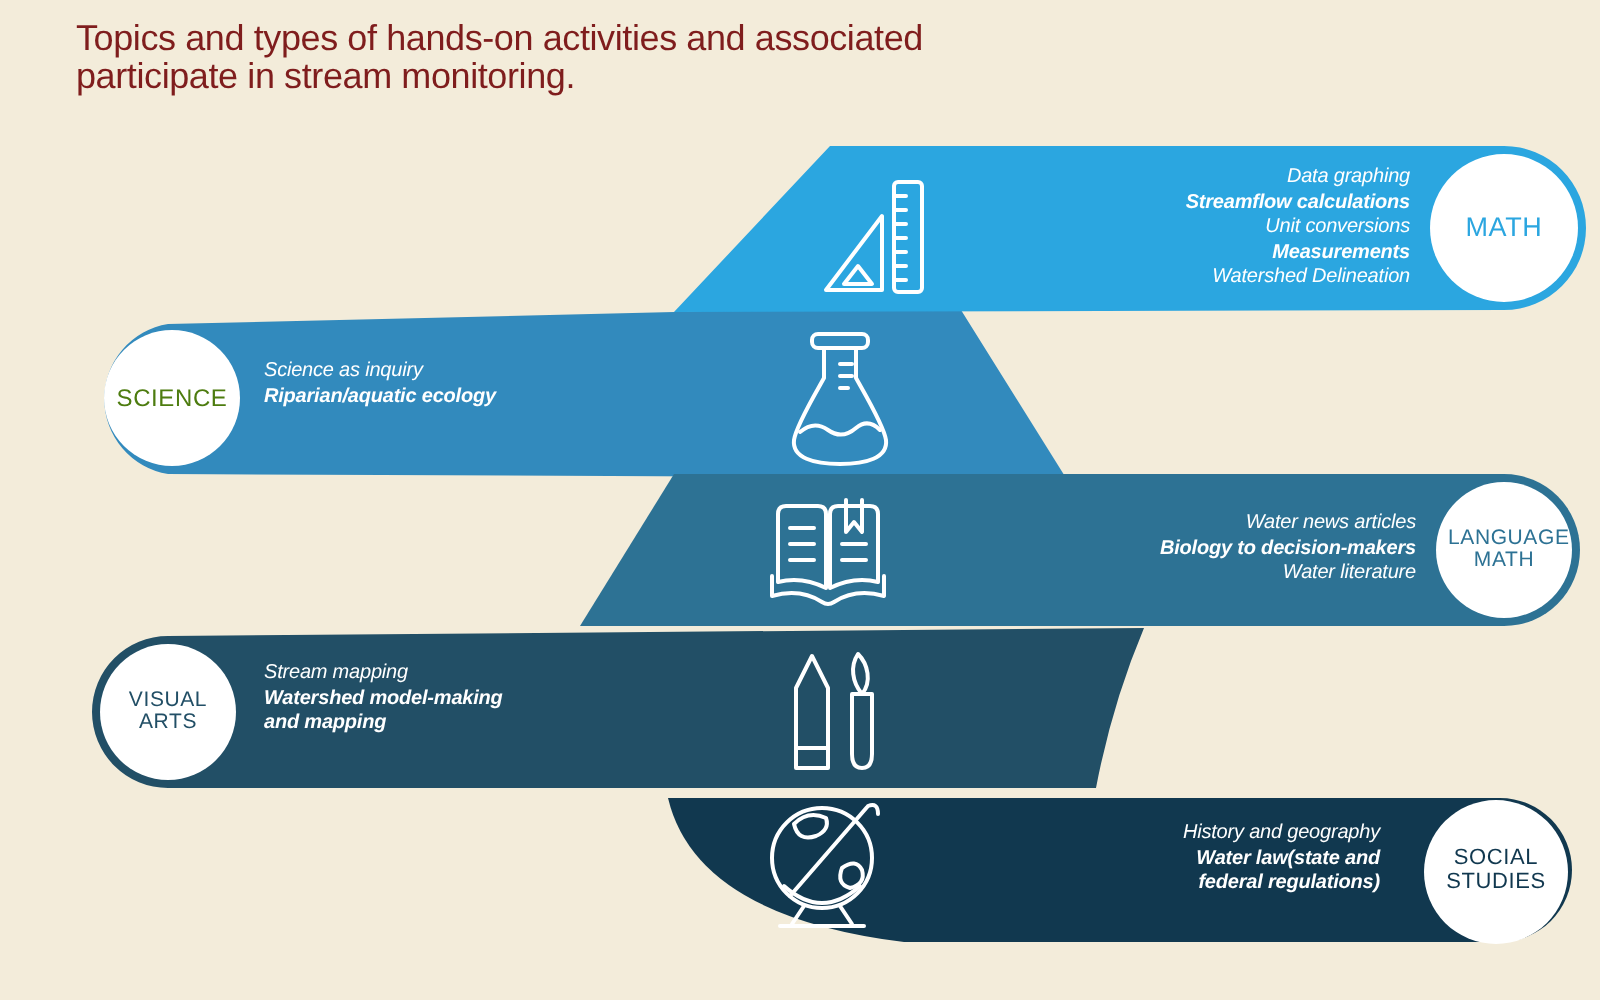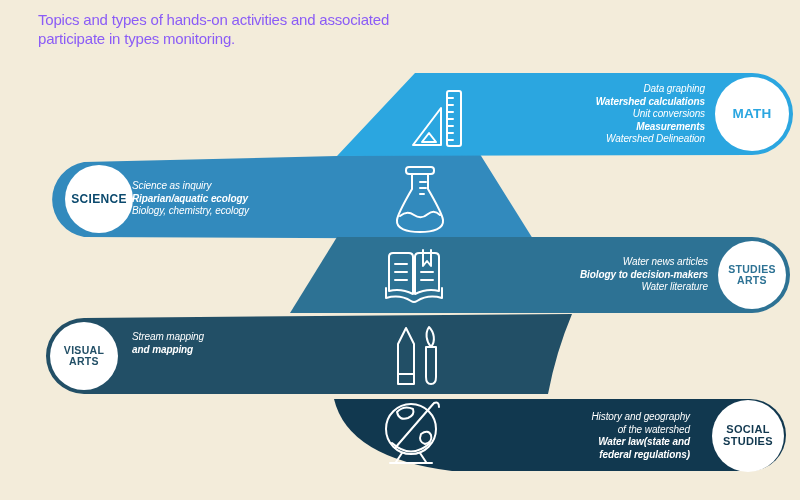--- a/index.html
+++ b/index.html
@@ -1,23 +1,23 @@
 <!DOCTYPE html>
 <html><head>
 <meta charset="utf-8">
 <style>
   html,body{margin:0;padding:0;}
   body{font-family:"Liberation Sans","DejaVu Sans",sans-serif;}
   #stage{position:relative;width:800px;height:500px;background:#F3ECDA;overflow:hidden;}
   #shapes{position:absolute;left:0;top:0;width:800px;height:500px;}
   .icon path,.icon rect,.icon circle,.icon line{fill:none;stroke:#FFFFFF;stroke-width:2;stroke-linecap:round;stroke-linejoin:round;}
-  .intro{position:absolute;left:38px;top:10px;color:#8b5cf6;font-size:15px;line-height:19px;font-weight:500;letter-spacing:-0.2px;}
-  .circle{position:absolute;background:#FFFFFF;border-radius:50%;display:flex;align-items:center;justify-content:center;text-align:center;font-weight:700;letter-spacing:0.3px;line-height:1.05;}
+  .intro{position:absolute;left:38px;top:10px;color:#7f1d1d;font-size:18px;line-height:19px;font-weight:500;letter-spacing:-0.2px;}
+  .circle{position:absolute;background:#FFFFFF;border-radius:50%;display:flex;align-items:center;justify-content:center;text-align:center;font-weight:400;letter-spacing:0.3px;line-height:1.05;}
   .c-math{left:715px;top:77px;width:74px;height:74px;color:#2BA6E0;font-size:13.5px;}
-  .c-science{left:65px;top:165px;width:68px;height:68px;color:#0c4a6e;font-size:12px;}
+  .c-science{left:52px;top:165px;width:68px;height:68px;color:#4d7c0f;font-size:12px;}
   .c-la{left:718px;top:241px;width:68px;height:68px;color:#2D7294;font-size:10.5px;}
   .c-va{left:50px;top:322px;width:68px;height:68px;color:#224F66;font-size:10.5px;}
   .c-ss{left:712px;top:400px;width:72px;height:72px;color:#11384F;font-size:11px;}
   .circle span{display:block;width:56px;}
   .list{position:absolute;color:#FFFFFF;font-size:10px;line-height:12.6px;letter-spacing:-0.1px;font-style:italic;}
   .list.right{text-align:right;}
   .list .b{font-weight:700;}
   .l-math{right:95px;top:83px;width:220px;}
   .l-science{left:132px;top:180px;width:220px;}
   .l-la{right:92px;top:256px;width:220px;}
@@ -73,64 +73,63 @@
       <path d="M397,412 q7,-7 16,-3 q2,6 -5,9 q-9,3 -11,-6 Z"></path>
       <path d="M421,434 q7,-5 10,1 q2,7 -6,9 q-7,-2 -4,-10 Z"></path>
       <path d="M392,443 Q411,460 430,443"></path>
       <path d="M402,453 L396,462 M420,453 L426,462"></path>
       <path d="M390,463 H432"></path>
     </g>
   </svg>
 
   <div class="intro">
     <div>Topics and types of hands-on activities and associated</div>
-    <div>participate in types monitoring.</div>
+    <div>participate in stream monitoring.</div>
   </div>
 
   <div class="circle c-math">
       <span>MATH</span>
     </div>
   <div class="circle c-science">
       <span>SCIENCE</span>
     </div>
   <div class="circle c-la">
-      <span>STUDIES ARTS</span>
+      <span>LANGUAGE MATH</span>
     </div>
   <div class="circle c-va">
       <span>VISUAL ARTS</span>
     </div>
   <div class="circle c-ss">
       <span>SOCIAL STUDIES</span>
     </div>
 
   <div class="list right l-math">
     <div>Data graphing</div>
-    <div class="b">Watershed calculations</div>
+    <div class="b">Streamflow calculations</div>
     <div>Unit conversions</div>
     <div class="b">Measurements</div>
     <div>Watershed Delineation</div>
   </div>
 
   <div class="list l-science">
     <div>Science as inquiry</div>
     <div class="b">Riparian/aquatic ecology</div>
-    <div>Biology, chemistry, ecology</div>
   </div>
 
   <div class="list right l-la">
     <div>Water news articles</div>
     <div class="b">Biology to decision-makers</div>
     <div>Water literature</div>
   </div>
 
   <div class="list l-va">
     <div>Stream mapping</div>
+    <div class="b">Watershed model-making</div>
     <div class="b">and mapping</div>
   </div>
 
   <div class="list right l-ss">
     <div>History and geography</div>
-    <div>of the watershed</div>
     <div class="b">Water law(state and</div>
     <div class="b">federal regulations)</div>
   </div>
 
 </div>
 
 </body></html>

